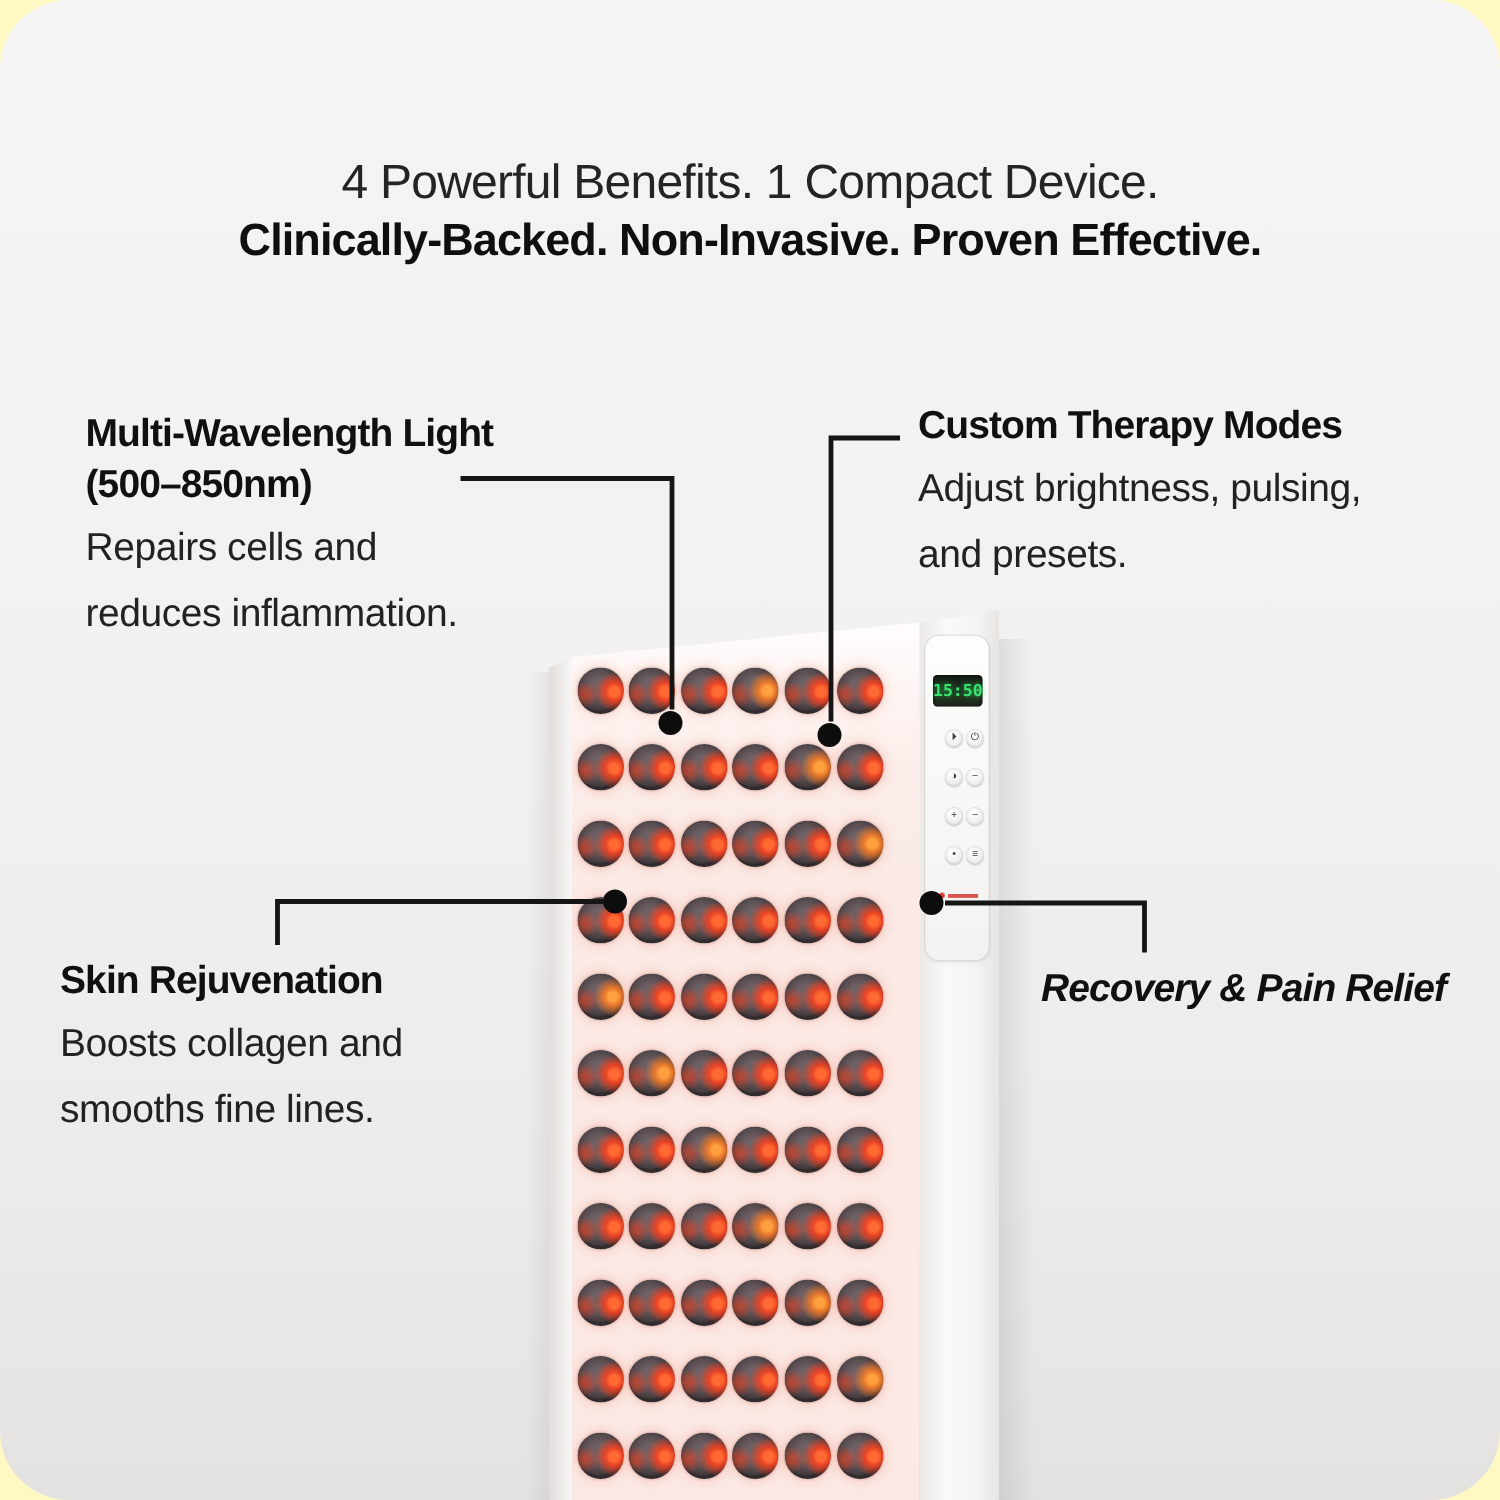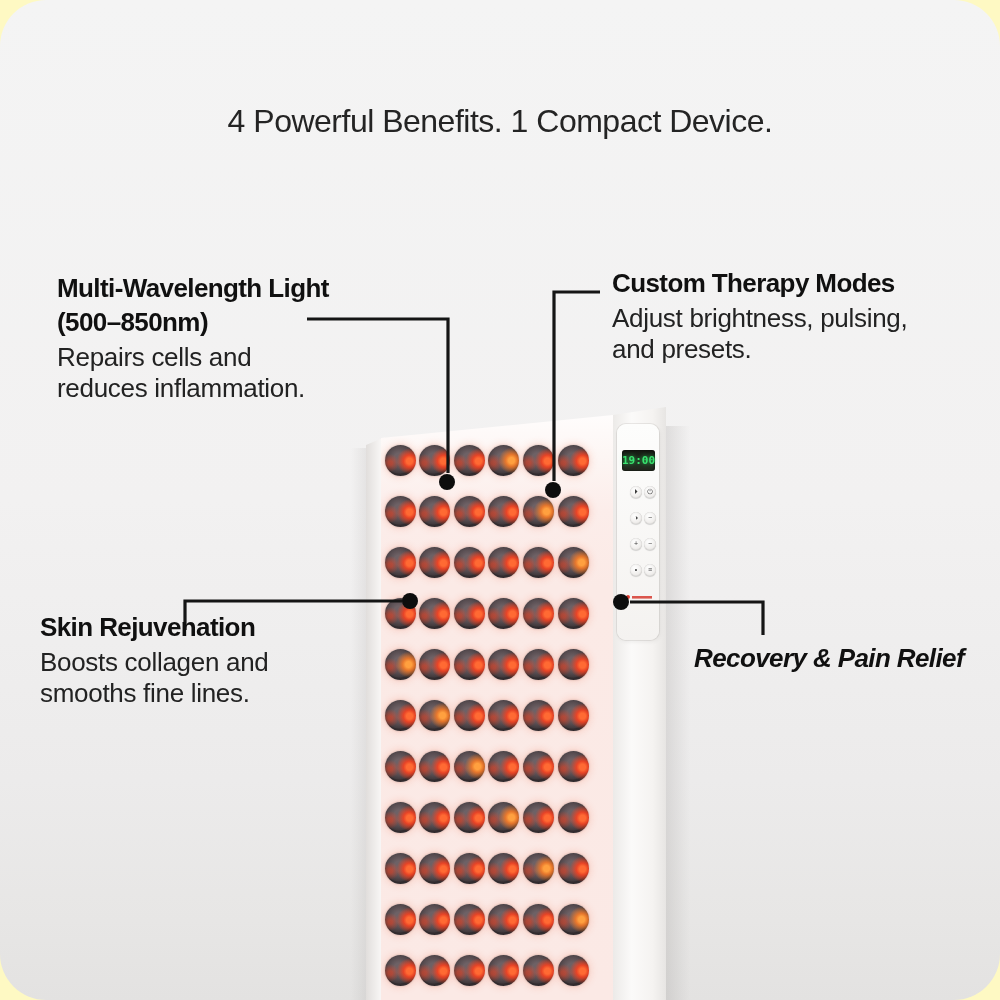--- a/index.html
+++ b/index.html
@@ -9,25 +9,25 @@
         background:linear-gradient(180deg,#f4f4f4 0%,#f2f1f1 50%,#ecebeb 78%,#e7e6e5 92%,#e3e2e1 100%);}
   
   .page-title{position:absolute;top:103px;left:0;width:100%;text-align:center;
         font-size:32px;font-weight:400;color:#242424;letter-spacing:-0.5px;}
   .page-subtitle{position:absolute;top:144px;left:0;width:100%;text-align:center;
         font-size:30px;font-weight:bold;color:#0f0f0f;letter-spacing:-0.6px;}
   
   .callout{position:absolute;z-index:3;}
   .callout h3{margin:0;font-size:26px;font-weight:bold;color:#101010;line-height:34px;
         letter-spacing:-0.6px;white-space:pre-line;}
-  .callout p{margin:3px 0 0;font-size:26px;font-weight:400;color:#222;line-height:31px;
+  .callout p{margin:3px 0 0;font-size:26px;font-weight:400;color:#222;line-height:44px;
         letter-spacing:-0.3px;white-space:pre-line;}
   .callout-tl{left:57px;top:271px;width:330px;}
   .callout-tr{left:612px;top:266px;width:350px;}
-  .callout-bl{left:40px;top:610px;width:320px;}
+  .callout-bl{left:40px;top:636px;width:320px;}
   .callout-br{left:694px;top:641px;width:300px;font-style:italic;}
   
   .connectors{position:absolute;inset:0;z-index:2;pointer-events:none;}
   
   .device{position:absolute;left:366px;top:406px;width:300px;height:594px;z-index:1;}
   .device-left{position:absolute;left:0;top:0;width:19px;height:100%;
         background:linear-gradient(90deg,#e1dedc 0%,#f7f5f4 75%);
         clip-path:polygon(0 39px,100% 31px,100% 100%,0 100%);}
   .device-front{position:absolute;left:15px;top:0;width:232px;height:100%;
         clip-path:polygon(0 32px,100% 9px,100% 100%,0 100%);
@@ -71,20 +71,21 @@
         background-size:5px 8px,20px 2.6px;background-position:0 0,6px 2.6px;
         background-repeat:no-repeat;filter:blur(.3px);}
 </style>
 </head>
 <body>
 
 <div class="stage">
   <div class="card"></div>
 
   <div class="page-title">4 Powerful Benefits. 1 Compact Device.</div>
+  <div class="page-subtitle">Clinically-Backed. Non-Invasive. Proven Effective.</div>
 
   <div class="device">
     <div class="shadow-left"></div>
     <div class="shadow-right"></div>
     <div class="device-left"></div>
     <div class="device-front">
         <div class="led" style="left: 3.5px; top: 38.5px;"></div>
         <div class="led" style="left: 38.1px; top: 38.5px;"></div>
         <div class="led" style="left: 72.7px; top: 38.5px;"></div>
         <div class="led warm" style="left: 107.3px; top: 38.5px;"></div>
@@ -146,21 +147,21 @@
         <div class="led warm" style="left: 176.5px; top: 497.5px;"></div>
         <div class="led" style="left: 3.5px; top: 548.5px;"></div>
         <div class="led" style="left: 38.1px; top: 548.5px;"></div>
         <div class="led" style="left: 72.7px; top: 548.5px;"></div>
         <div class="led" style="left: 107.3px; top: 548.5px;"></div>
         <div class="led" style="left: 141.9px; top: 548.5px;"></div>
         <div class="led" style="left: 176.5px; top: 548.5px;"></div>
       </div>
     <div class="device-side"></div>
     <div class="panel">
-      <div class="display">19:00</div>
+      <div class="display">15:50</div>
       <div id="btn-group">
           <div class="btn" style="left: 13px; top: 62px;">⏵</div>
           <div class="btn" style="left: 27px; top: 62px;">⏻</div>
           <div class="btn" style="left: 13px; top: 88px;">◑</div>
           <div class="btn" style="left: 27px; top: 88px;">−</div>
           <div class="btn" style="left: 13px; top: 114px;">+</div>
           <div class="btn" style="left: 27px; top: 114px;">−</div>
           <div class="btn" style="left: 13px; top: 140px;">•</div>
           <div class="btn" style="left: 27px; top: 140px;">≡</div>
         </div>

